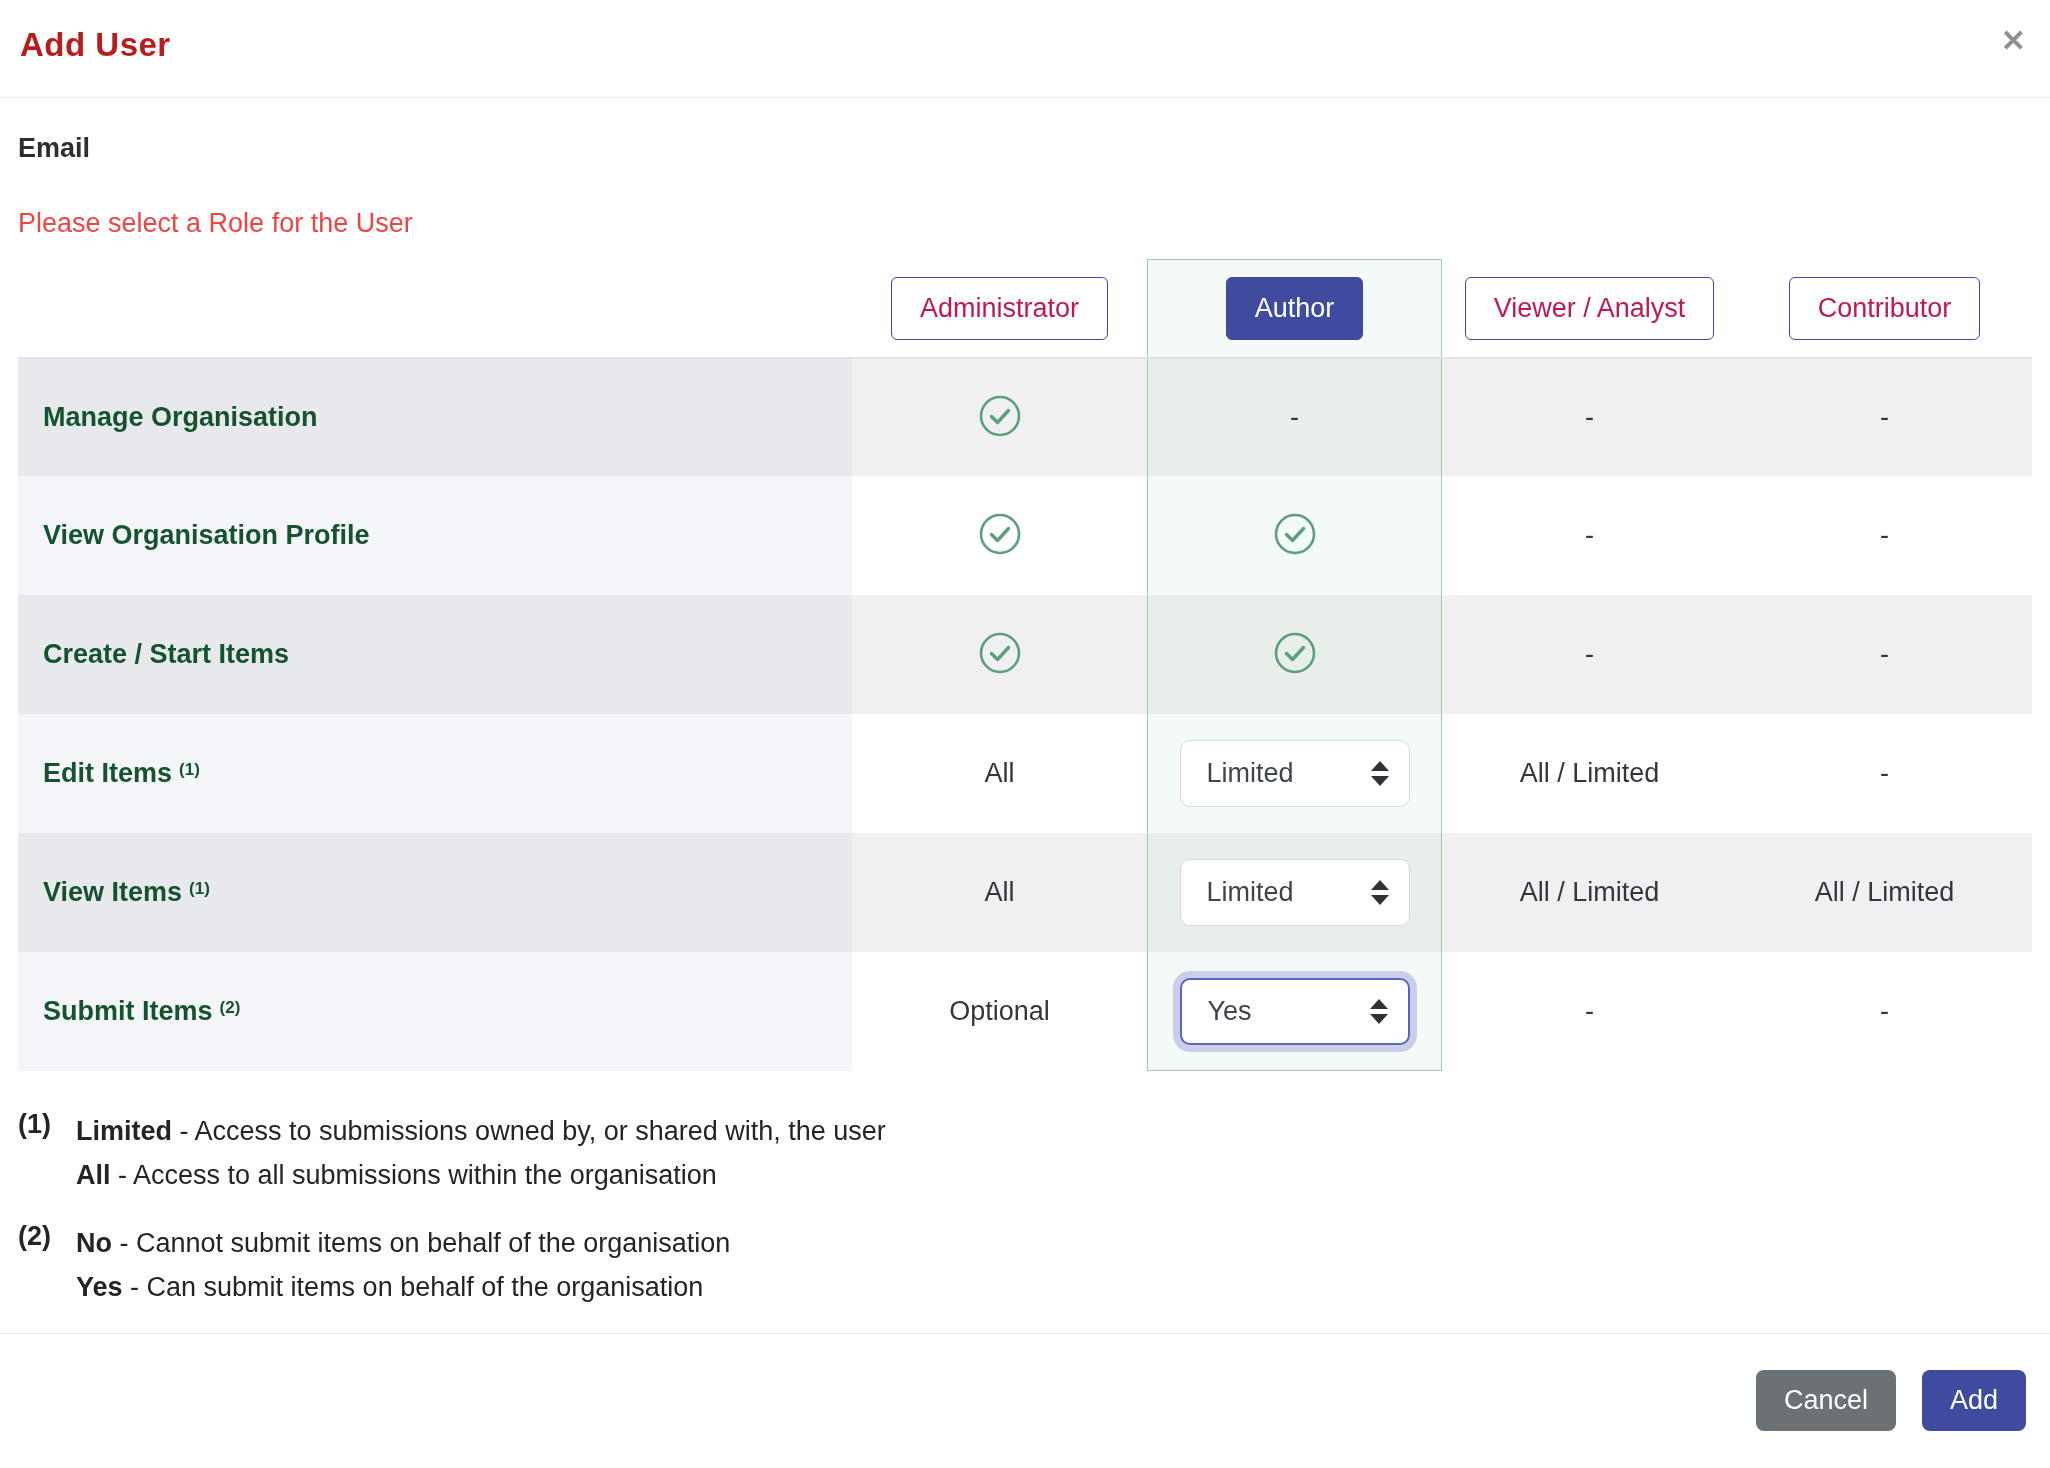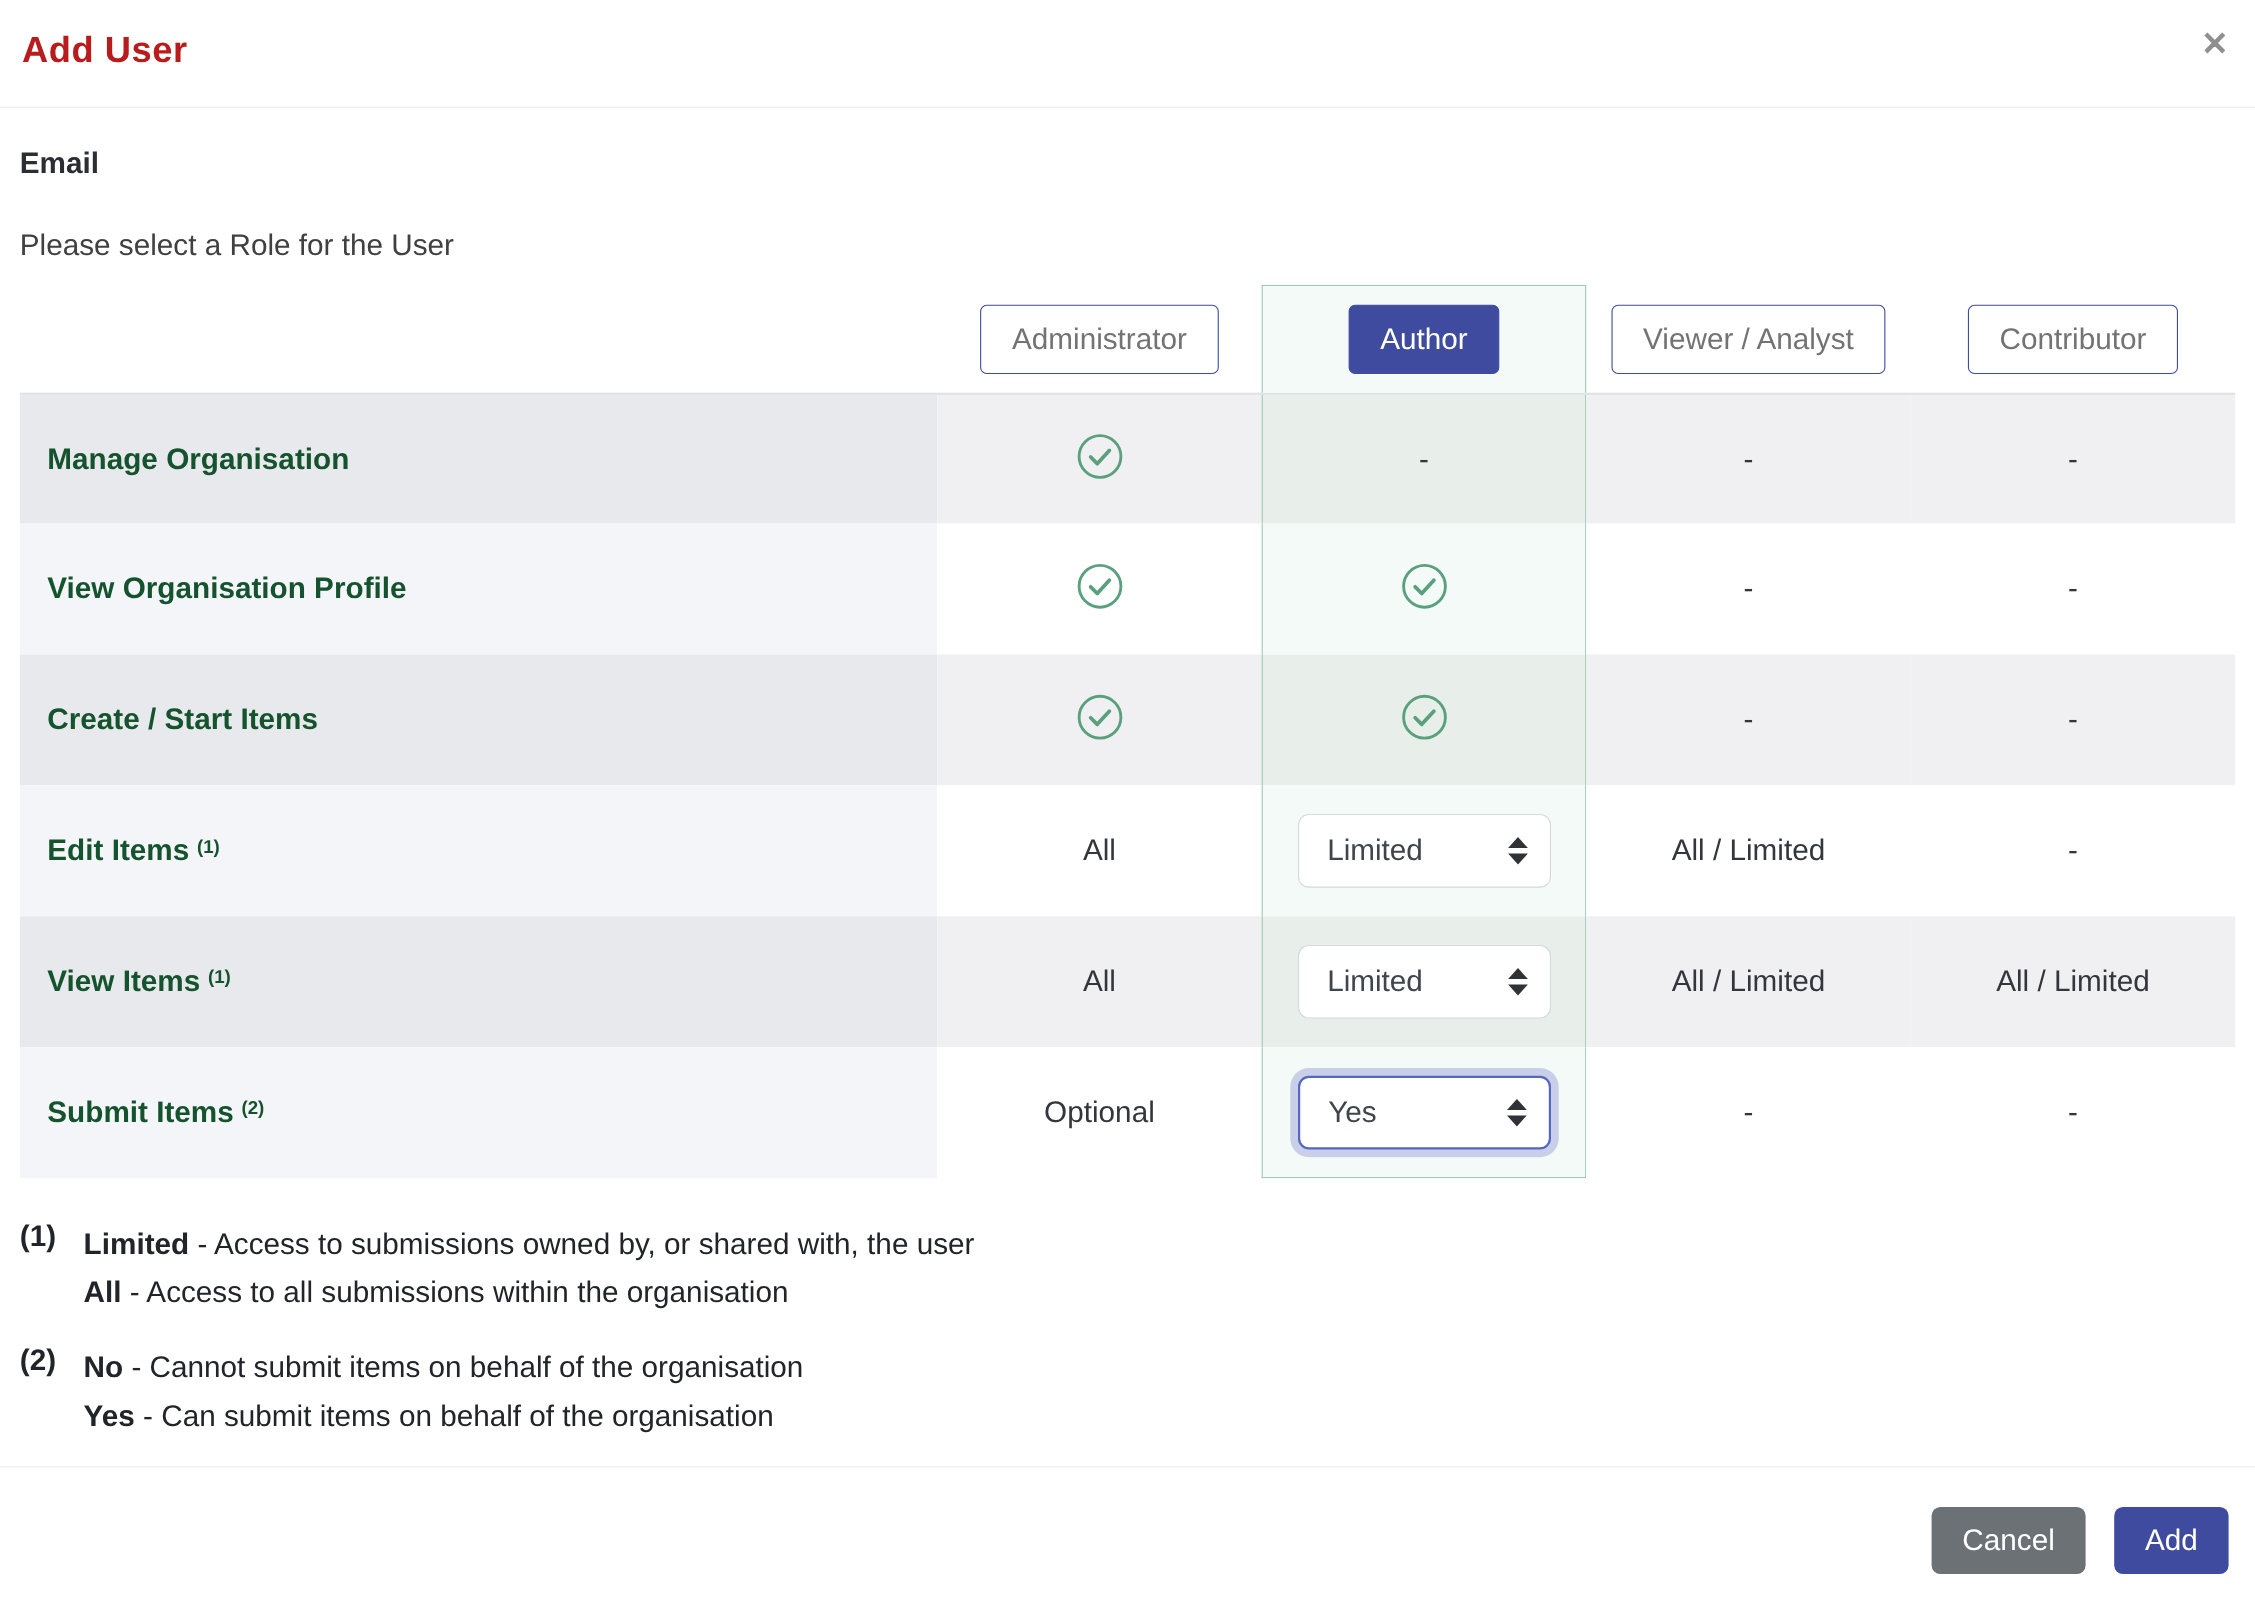--- a/index.html
+++ b/index.html
@@ -48,21 +48,21 @@
     border: 1px solid #ced4da;
     border-radius: 8px;
     font-size: 27px;
     color: #4b5159;
     padding: 0 24px;
     font-family: "Liberation Sans", sans-serif;
     outline: none;
     background: #fff;
   }
 
-  .role-prompt { font-size: 27px; color: #404040; margin-top: 44px; }
+  .role-prompt { font-size: 27px; color: #ef4444; margin-top: 44px; }
 
   
   .perm-table { margin-top: 20px; }
   .t-row { display: grid; grid-template-columns: 834px repeat(4, 1fr); }
   .t-header { height: 98px; }
   .t-data { height: 119px; }
   .t-data.first-row { border-top: 2px solid #e0e2e7; }
   .cell { display: flex; align-items: center; justify-content: center; }
   .label-cell {
     justify-content: flex-start;
@@ -88,21 +88,21 @@
   .row-gray .val-cell.hl { background: #e8efeb; }
   .t-data.last-row .val-cell.hl { border-bottom: 1px solid #9ecbb4; }
 
   
   .role-btn {
     font-size: 27px;
     padding: 15px 28px;
     border-radius: 6px;
     border: 1px solid #3e4b9e;
     background: #ffffff;
-    color: #737373;
+    color: #be185d;
     font-family: "Liberation Sans", sans-serif;
     cursor: pointer;
     white-space: nowrap;
   }
   .role-btn.selected { background: #3e4b9e; color: #ffffff; }
 
   
   .cell-text { font-size: 27px; color: #33373d; }
   .cell-dash { font-size: 27px; color: #33373d; }
 

